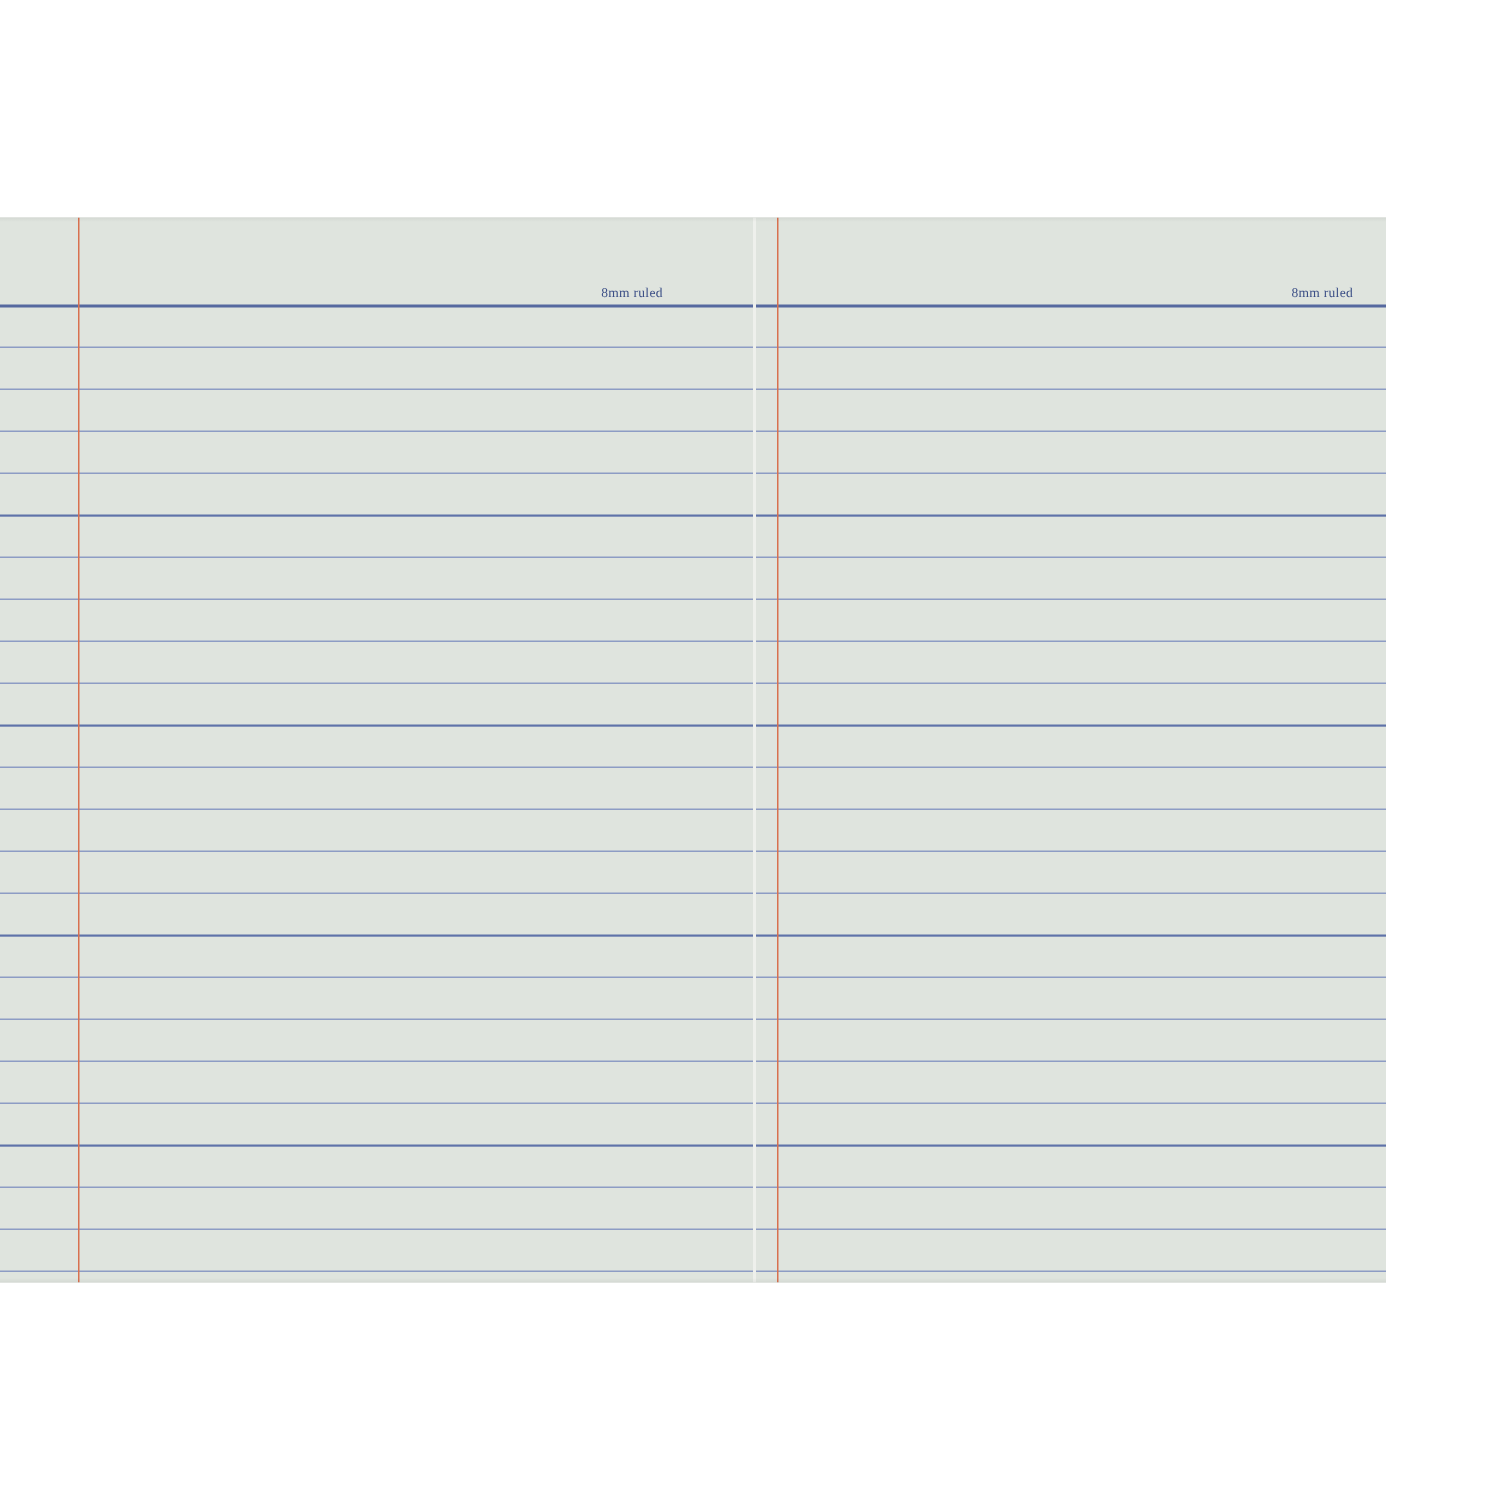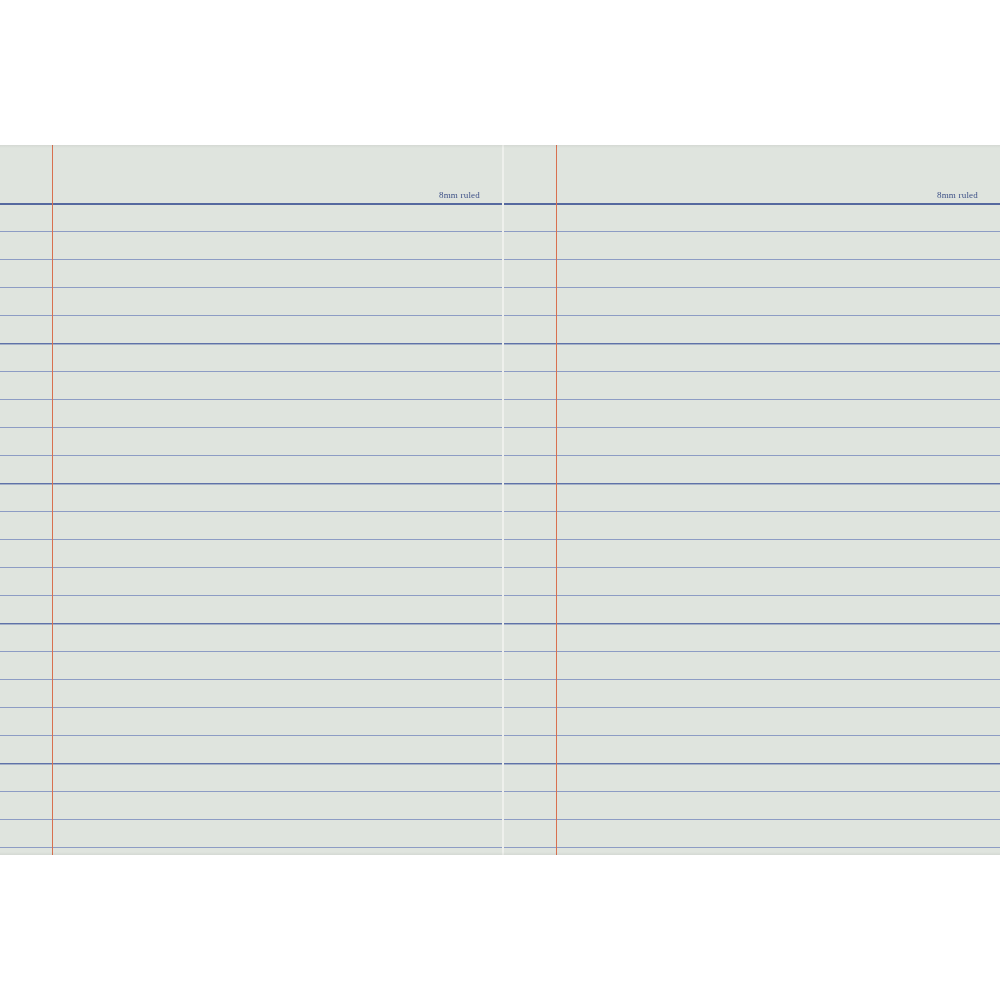--- a/index.html
+++ b/index.html
@@ -19,21 +19,21 @@
     width: 1000px;
     height: 1000px;
     background: #ffffff;
   }
 
   
   .spread {
     position: absolute;
     left: 0;
     top: 145px;
-    width: 1000px;
+    width: 924px;
     height: 710px;
     display: flex;
     background: #dfe4de;
   }
 
   .page {
     position: relative;
     height: 100%;
     background: #dfe4de;
     overflow: hidden;

